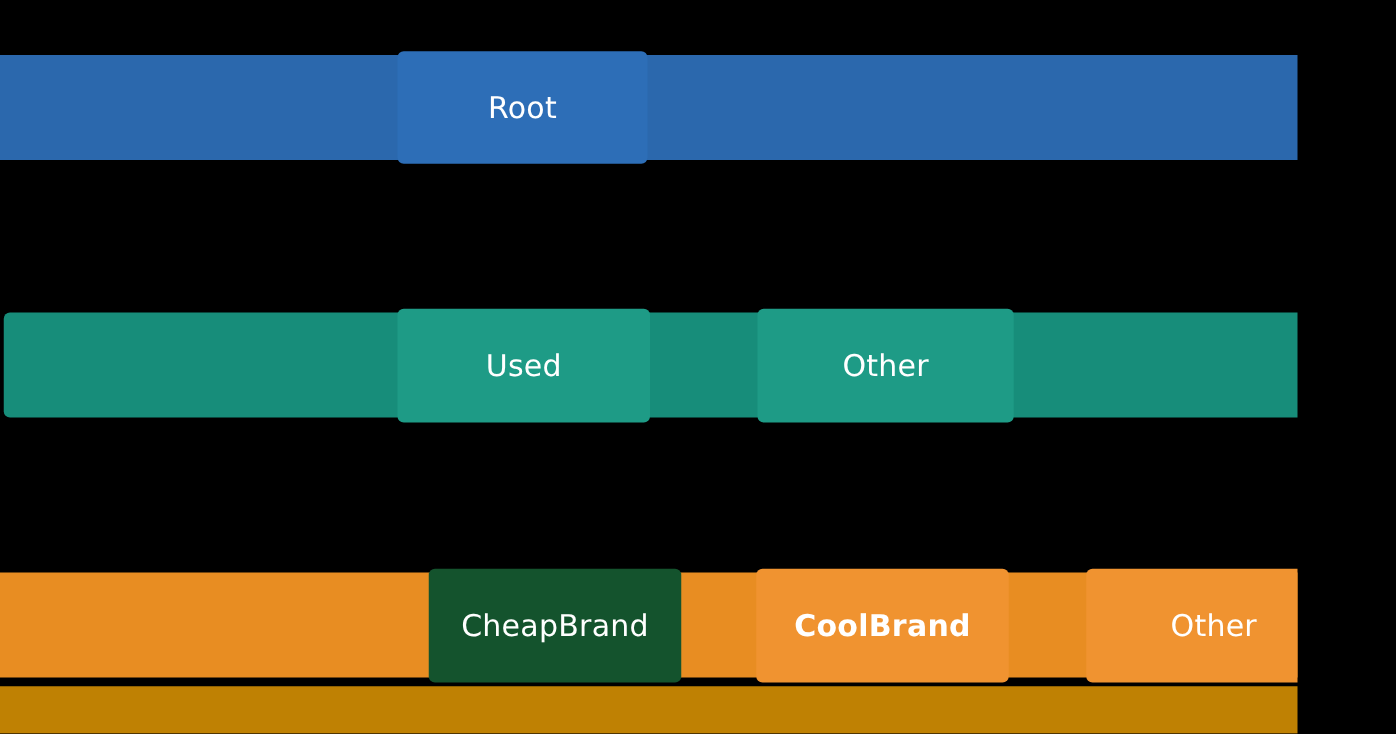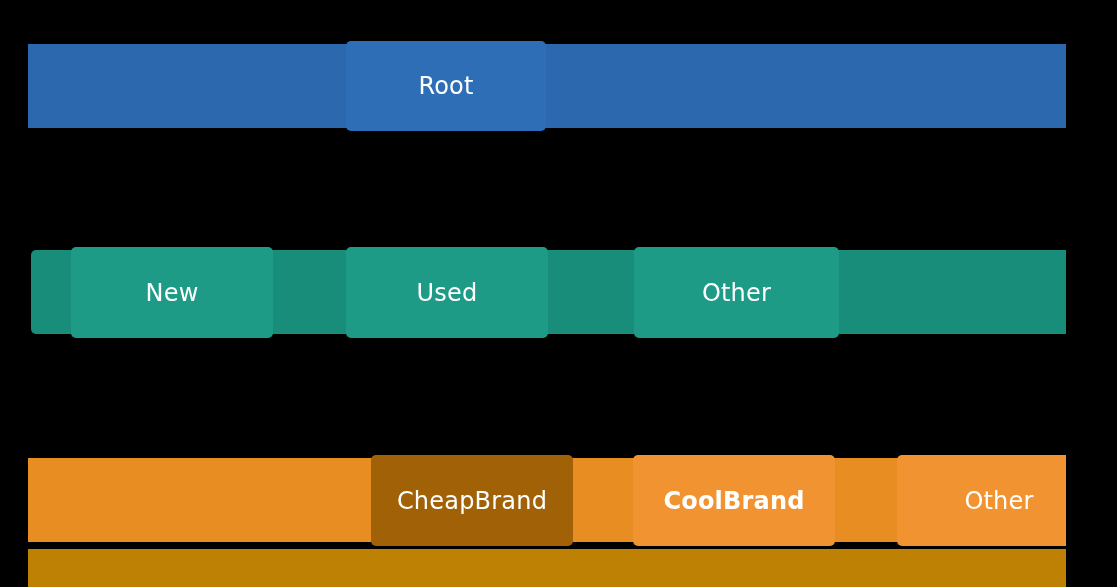--- a/index.html
+++ b/index.html
@@ -7,21 +7,20 @@
     padding: 0;
     background: #000000;
     font-family: "DejaVu Sans", "Liberation Sans", sans-serif;
   }
   #stage {
     position: relative;
     width: 1038px;
     height: 587px;
     background: #000000;
     overflow: hidden;
-    margin-left: 28px;
   }
   .level-bar {
     position: absolute;
     box-sizing: border-box;
   }
   .level-bar.rounded-left {
     border-top-left-radius: 5px;
     border-bottom-left-radius: 5px;
   }
   .tile {
@@ -43,31 +42,28 @@
 </style>
 </head>
 <body>
 
 <div id="stage" style="background: rgb(0, 0, 0);">
     <div class="level-bar" style="left: 0px; top: 44px; width: 1117px; height: 84px; background: rgb(43, 104, 173);"></div>
     <div class="tile" style="left: 318px; top: 41px; width: 200px; height: 90px; background: rgb(45, 110, 183);">
       <span class="tile-label" style="color: rgb(255, 255, 255); font-size: 24px;">Root</span>
     </div>
     <div class="level-bar rounded-left" style="left: 3px; top: 250px; width: 1114px; height: 84px; background: rgb(23, 141, 122);"></div>
-    <div class="tile" style="left: 43px; top: 247px; width: 202px; height: 91px; background: rgb(30, 155, 134);">
-      <span class="tile-label" style="color: rgb(255, 255, 255); font-size: 24px;">New</span>
-    </div>
     <div class="tile" style="left: 318px; top: 247px; width: 202px; height: 91px; background: rgb(30, 155, 134);">
       <span class="tile-label" style="color: rgb(255, 255, 255); font-size: 24px;">Used</span>
     </div>
     <div class="tile" style="left: 606px; top: 247px; width: 205px; height: 91px; background: rgb(30, 155, 134);">
       <span class="tile-label" style="color: rgb(255, 255, 255); font-size: 24px;">Other</span>
     </div>
     <div class="level-bar" style="left: 0px; top: 458px; width: 1117px; height: 84px; background: rgb(232, 141, 34);"></div>
-    <div class="tile" style="left: 343px; top: 455px; width: 202px; height: 91px; background: #a16207;">
+    <div class="tile" style="left: 343px; top: 455px; width: 202px; height: 91px; background: #14532d;">
       <span class="tile-label" style="color: rgb(255, 255, 255); font-size: 24px;">CheapBrand</span>
     </div>
     <div class="tile" style="left: 605px; top: 455px; width: 202px; height: 91px; background: rgb(240, 147, 48);">
       <span class="tile-label" style="color: rgb(255, 255, 255); font-size: 24px; font-weight: bold;">CoolBrand</span>
     </div>
     <div class="tile" style="left: 869px; top: 455px; width: 204px; height: 91px; background: rgb(240, 147, 48);">
       <span class="tile-label" style="color: rgb(255, 255, 255); font-size: 24px;">Other</span>
     </div>
     <div class="level-bar" style="left: 0px; top: 549px; width: 1117px; height: 38px; background: rgb(191, 129, 3);"></div>
   </div>

